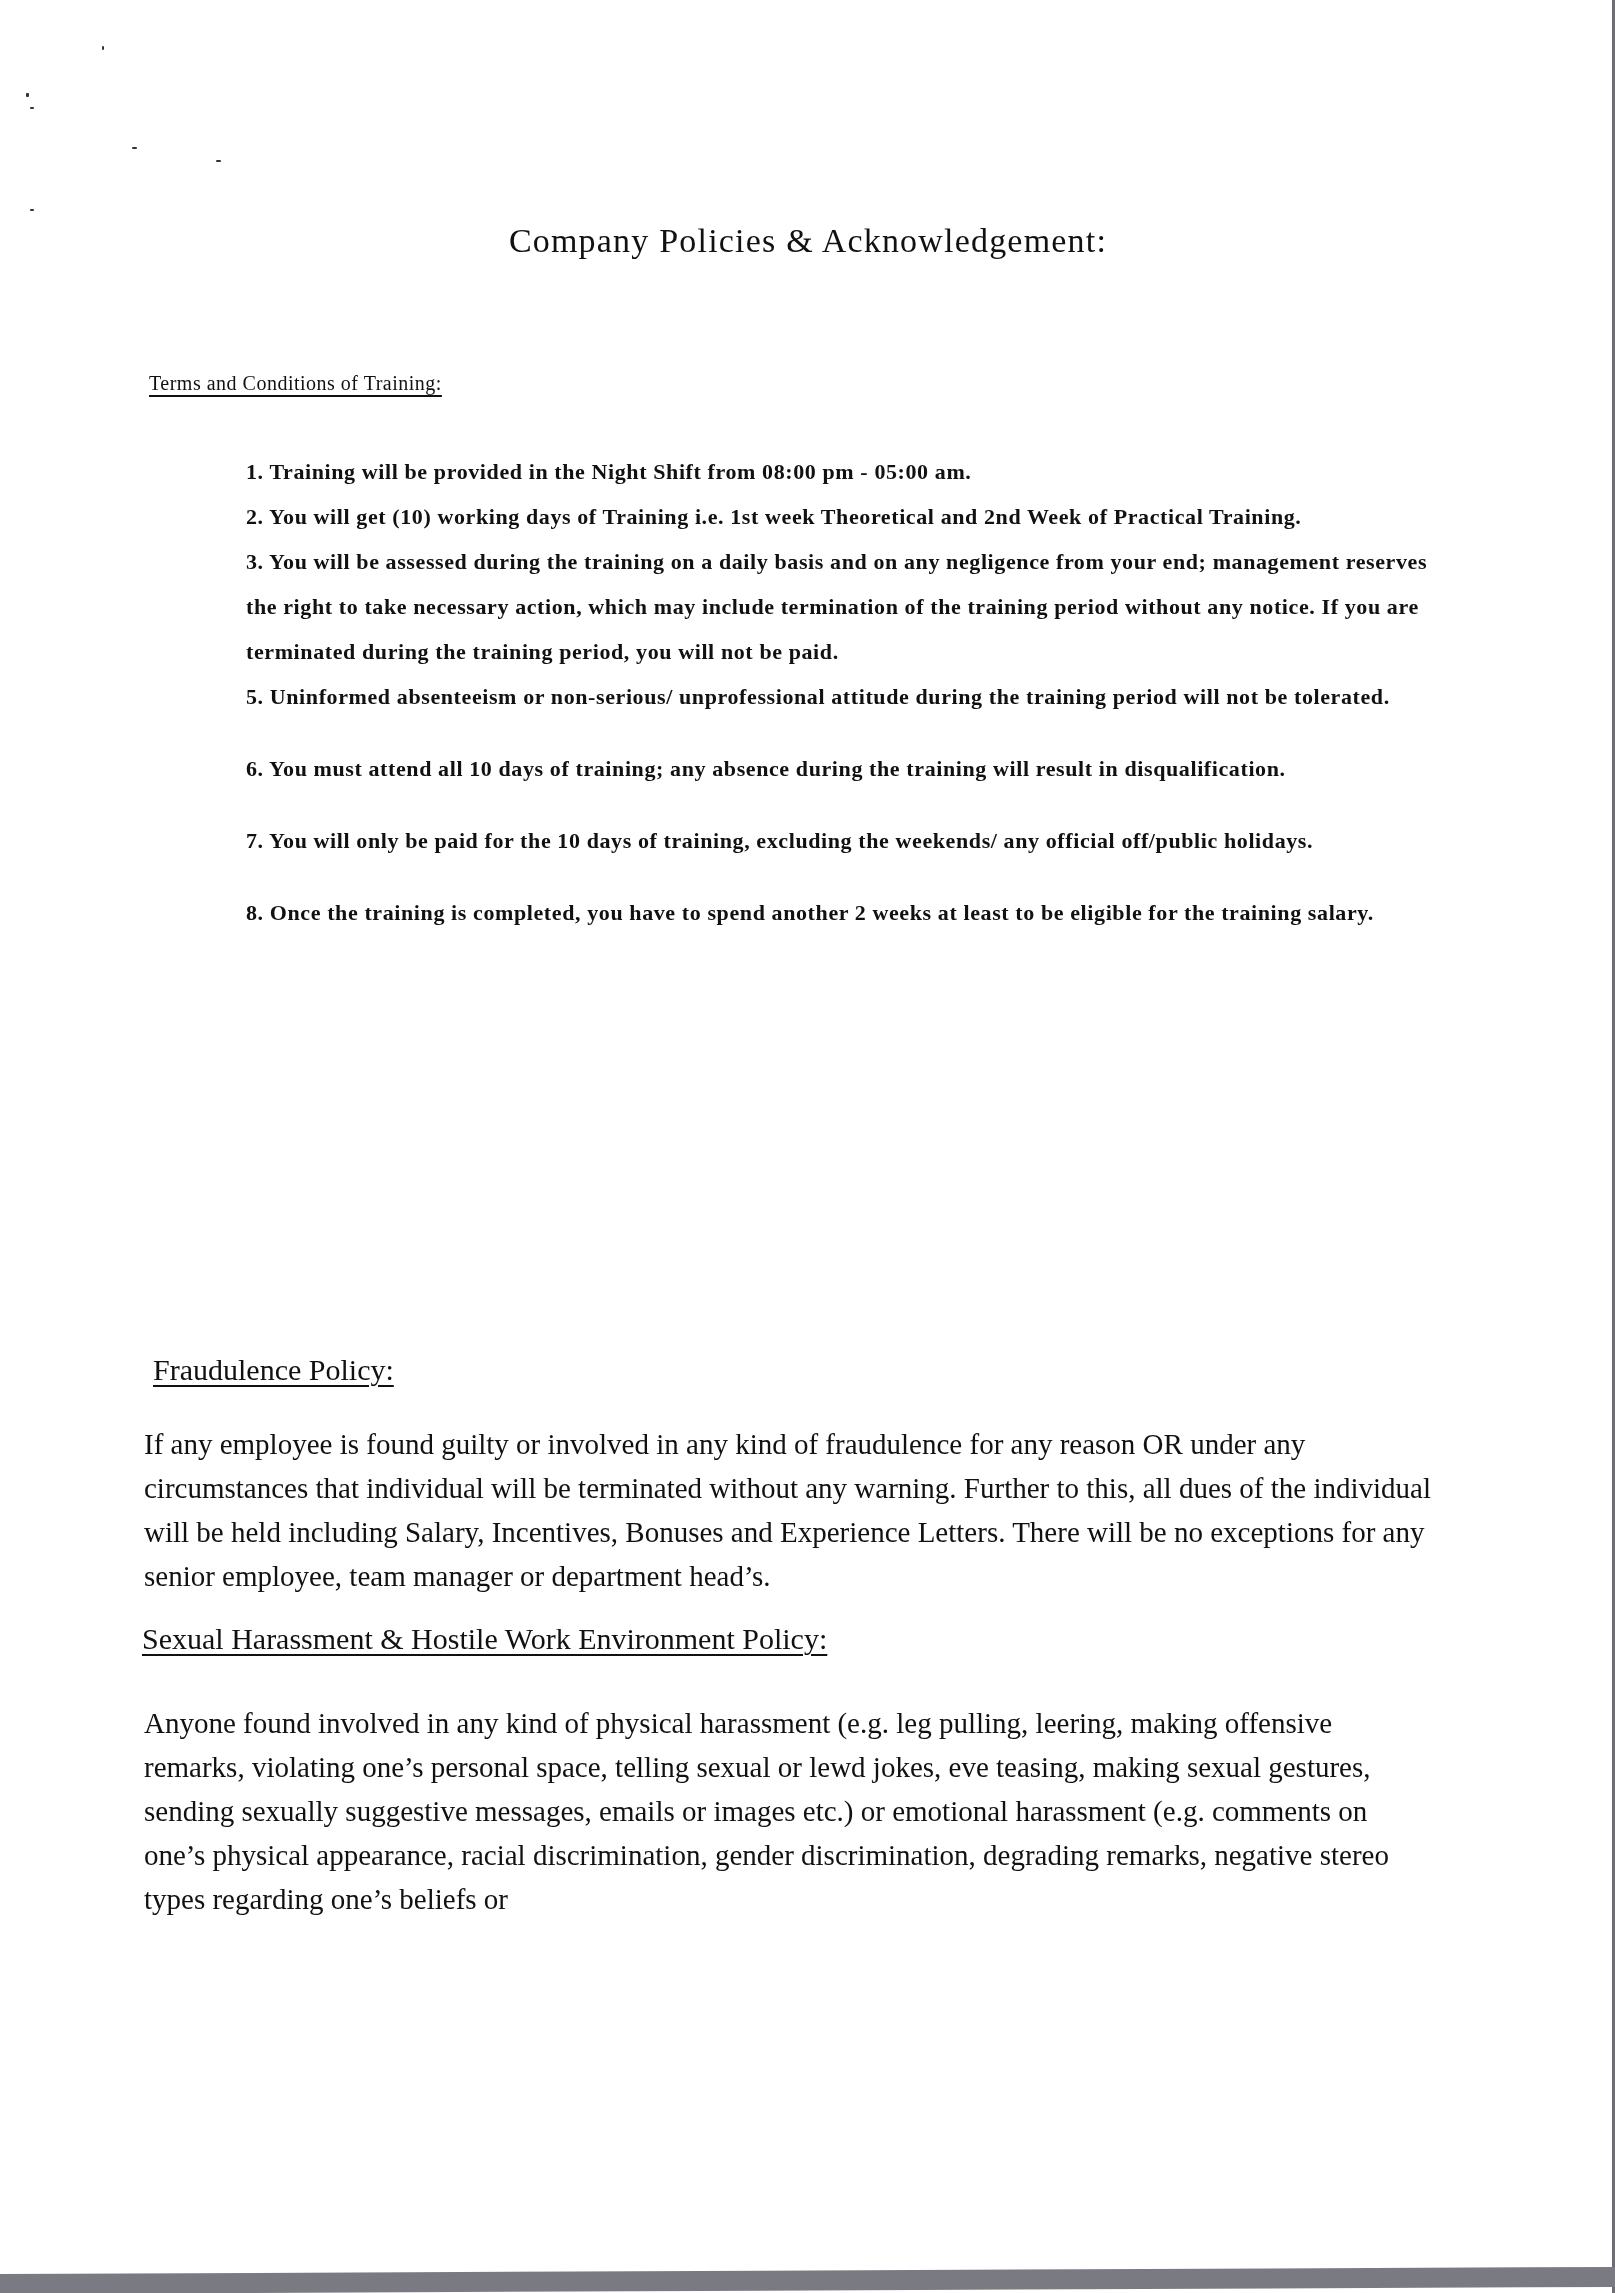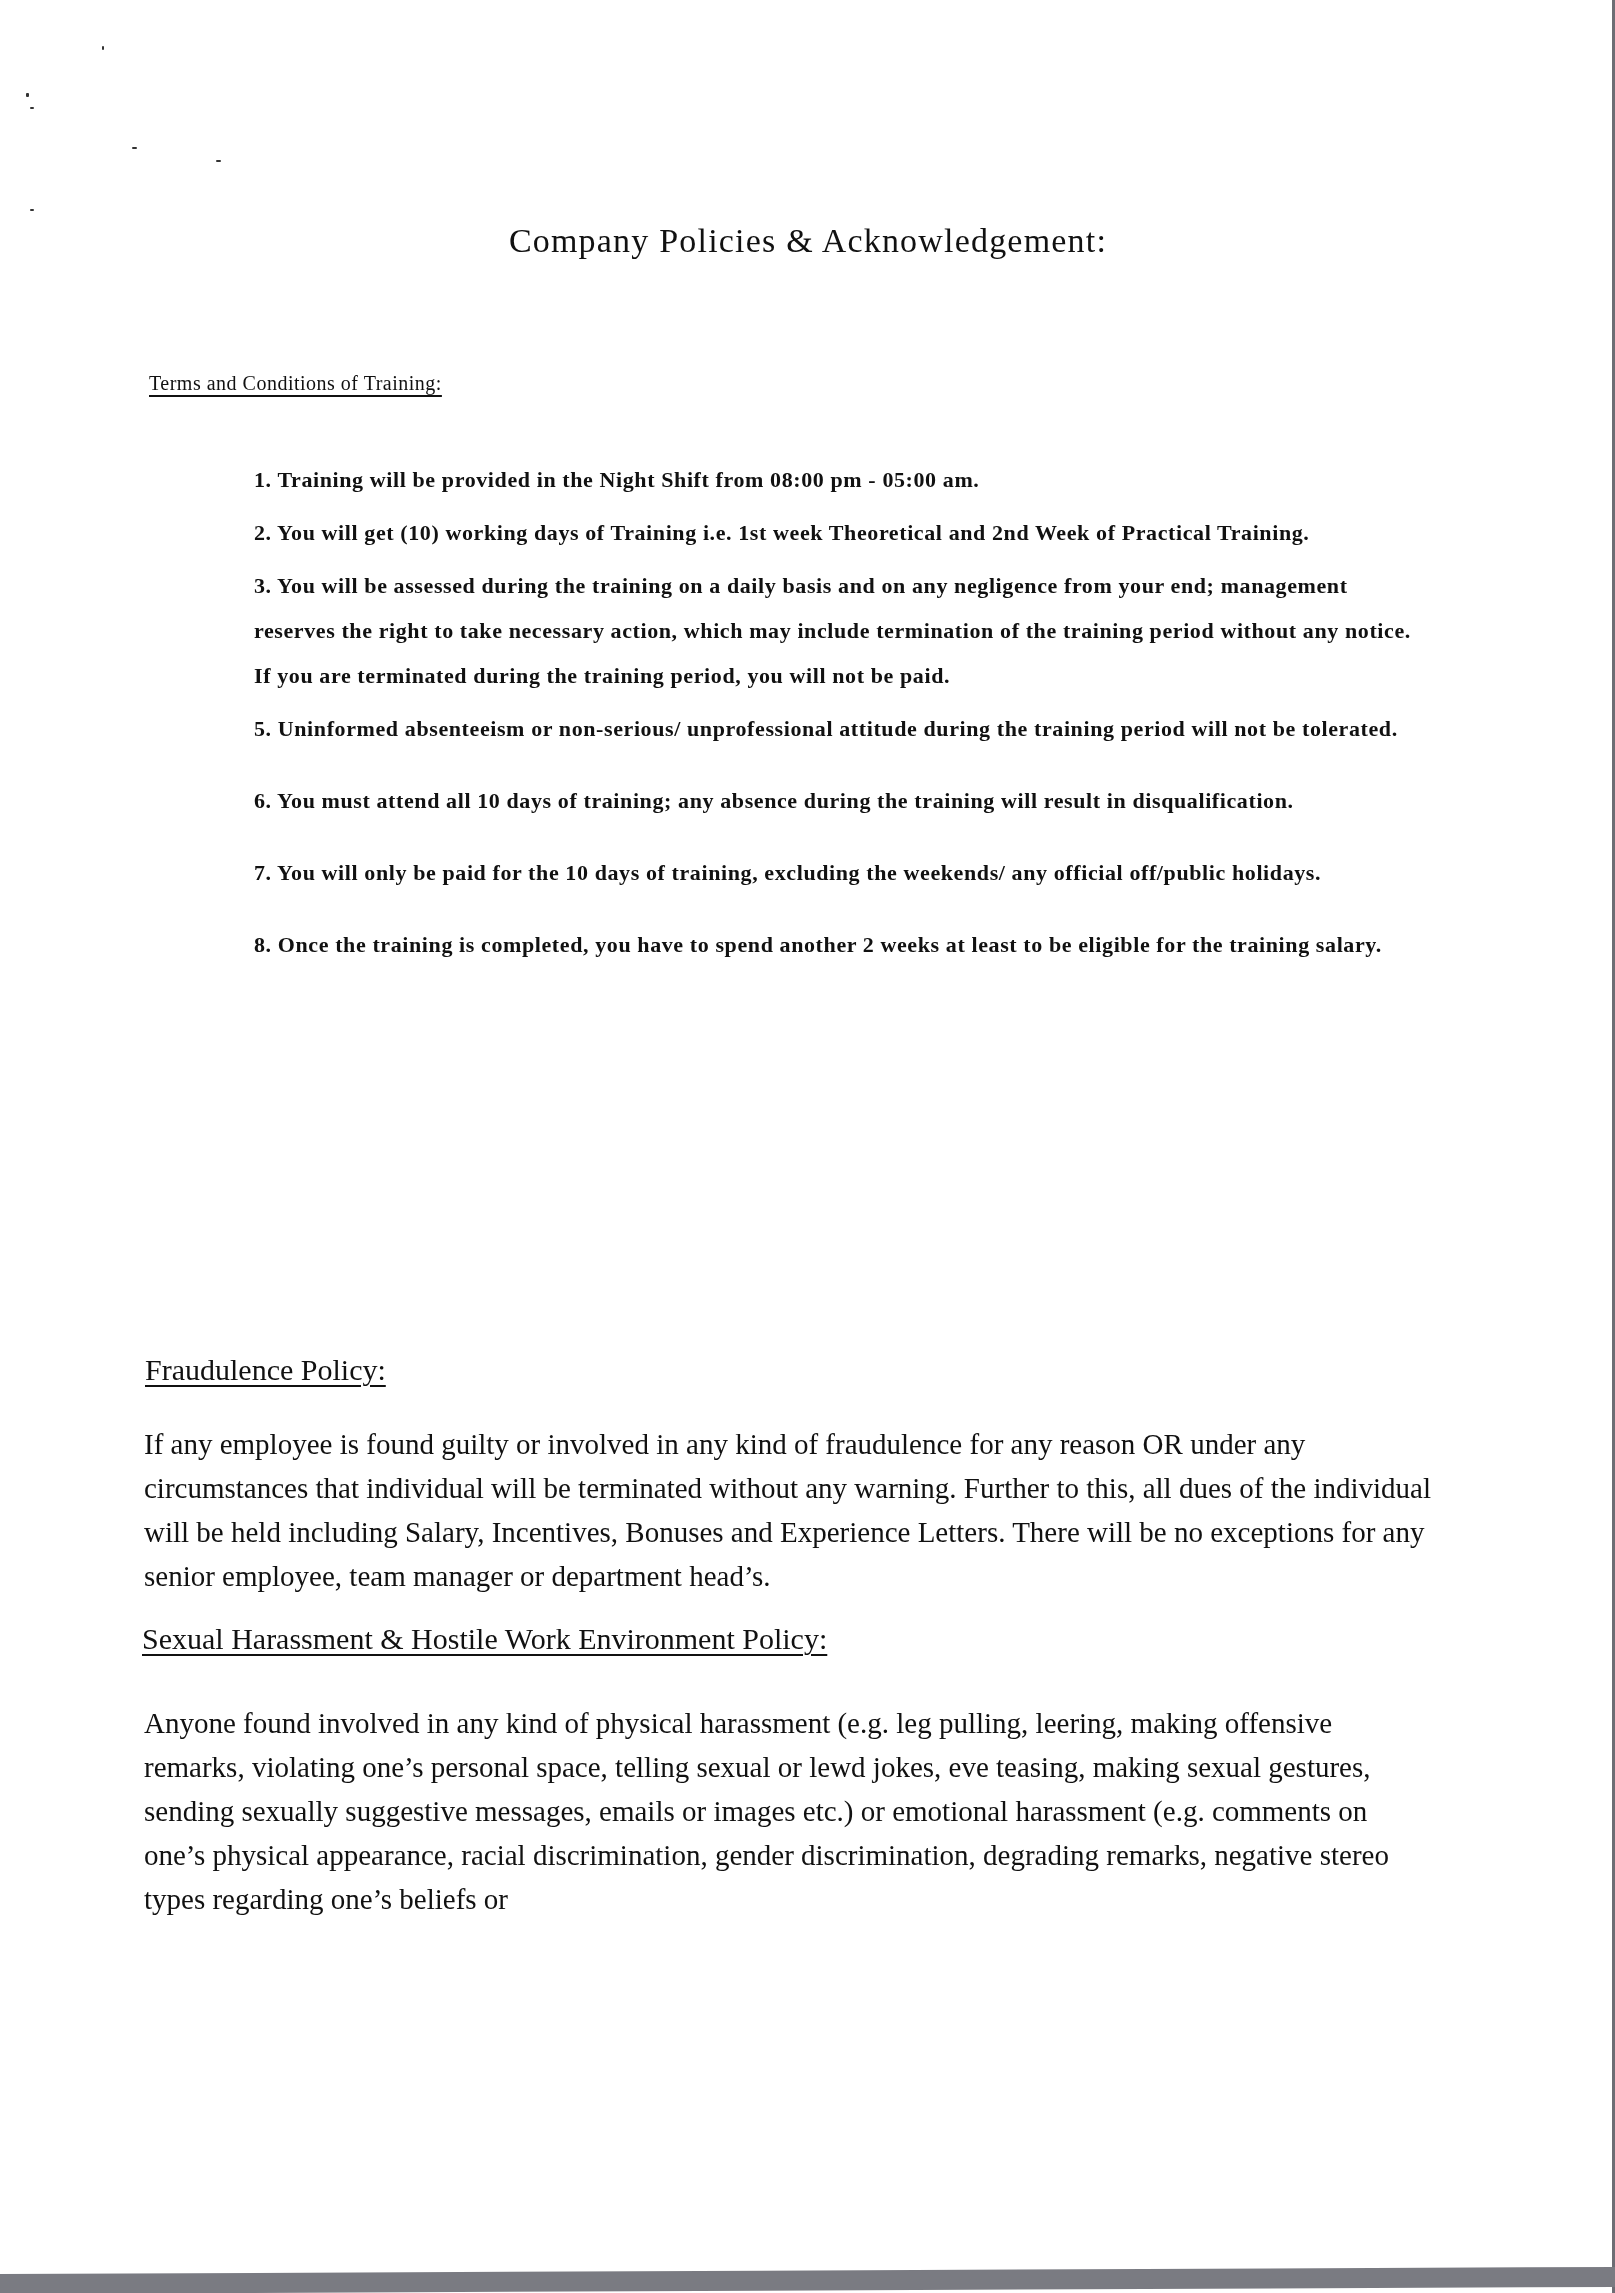--- a/index.html
+++ b/index.html
@@ -14,27 +14,27 @@
     .speck { position: absolute; background: #333; border-radius: 1px; }
     .title {
       position: absolute; top: 222px; left: 0; width: 1616px; text-align: center;
       font-size: 34px; letter-spacing: 1.2px;
     }
     .h2 {
       position: absolute; left: 149px; font-size: 30px; text-decoration: underline;
       text-decoration-thickness: 2px; text-underline-offset: 5px;
     }
     .h2.t1 { top: 372px; left: 149px; font-size: 20px; letter-spacing: 0.5px; }
-    .h2.t2 { top: 1353px; left: 145px; font-size: 30px; text-align: center; }
+    .h2.t2 { top: 1353px; left: 153px; font-size: 30px; text-align: center; }
     .h2.t3 { top: 1622px; left: 142px; font-size: 30px; }
     .items {
       position: absolute; left: 246px; top: 449px; width: 1188px;
       font-size: 22px; font-weight: bold; letter-spacing: 0.6px;
     }
-    .item { margin: 8px; line-height: 45px; }
+    .item { margin: 0; line-height: 45px; }
     .item.gap { margin-top: 27px; }
     .para {
       position: absolute; left: 144px; width: 1287px;
       font-size: 29px; line-height: 44px;
     }
     .para.p1 { top: 1422px; }
     .para.p2 { top: 1701px; }
   </style>
 </head>
 <body>

